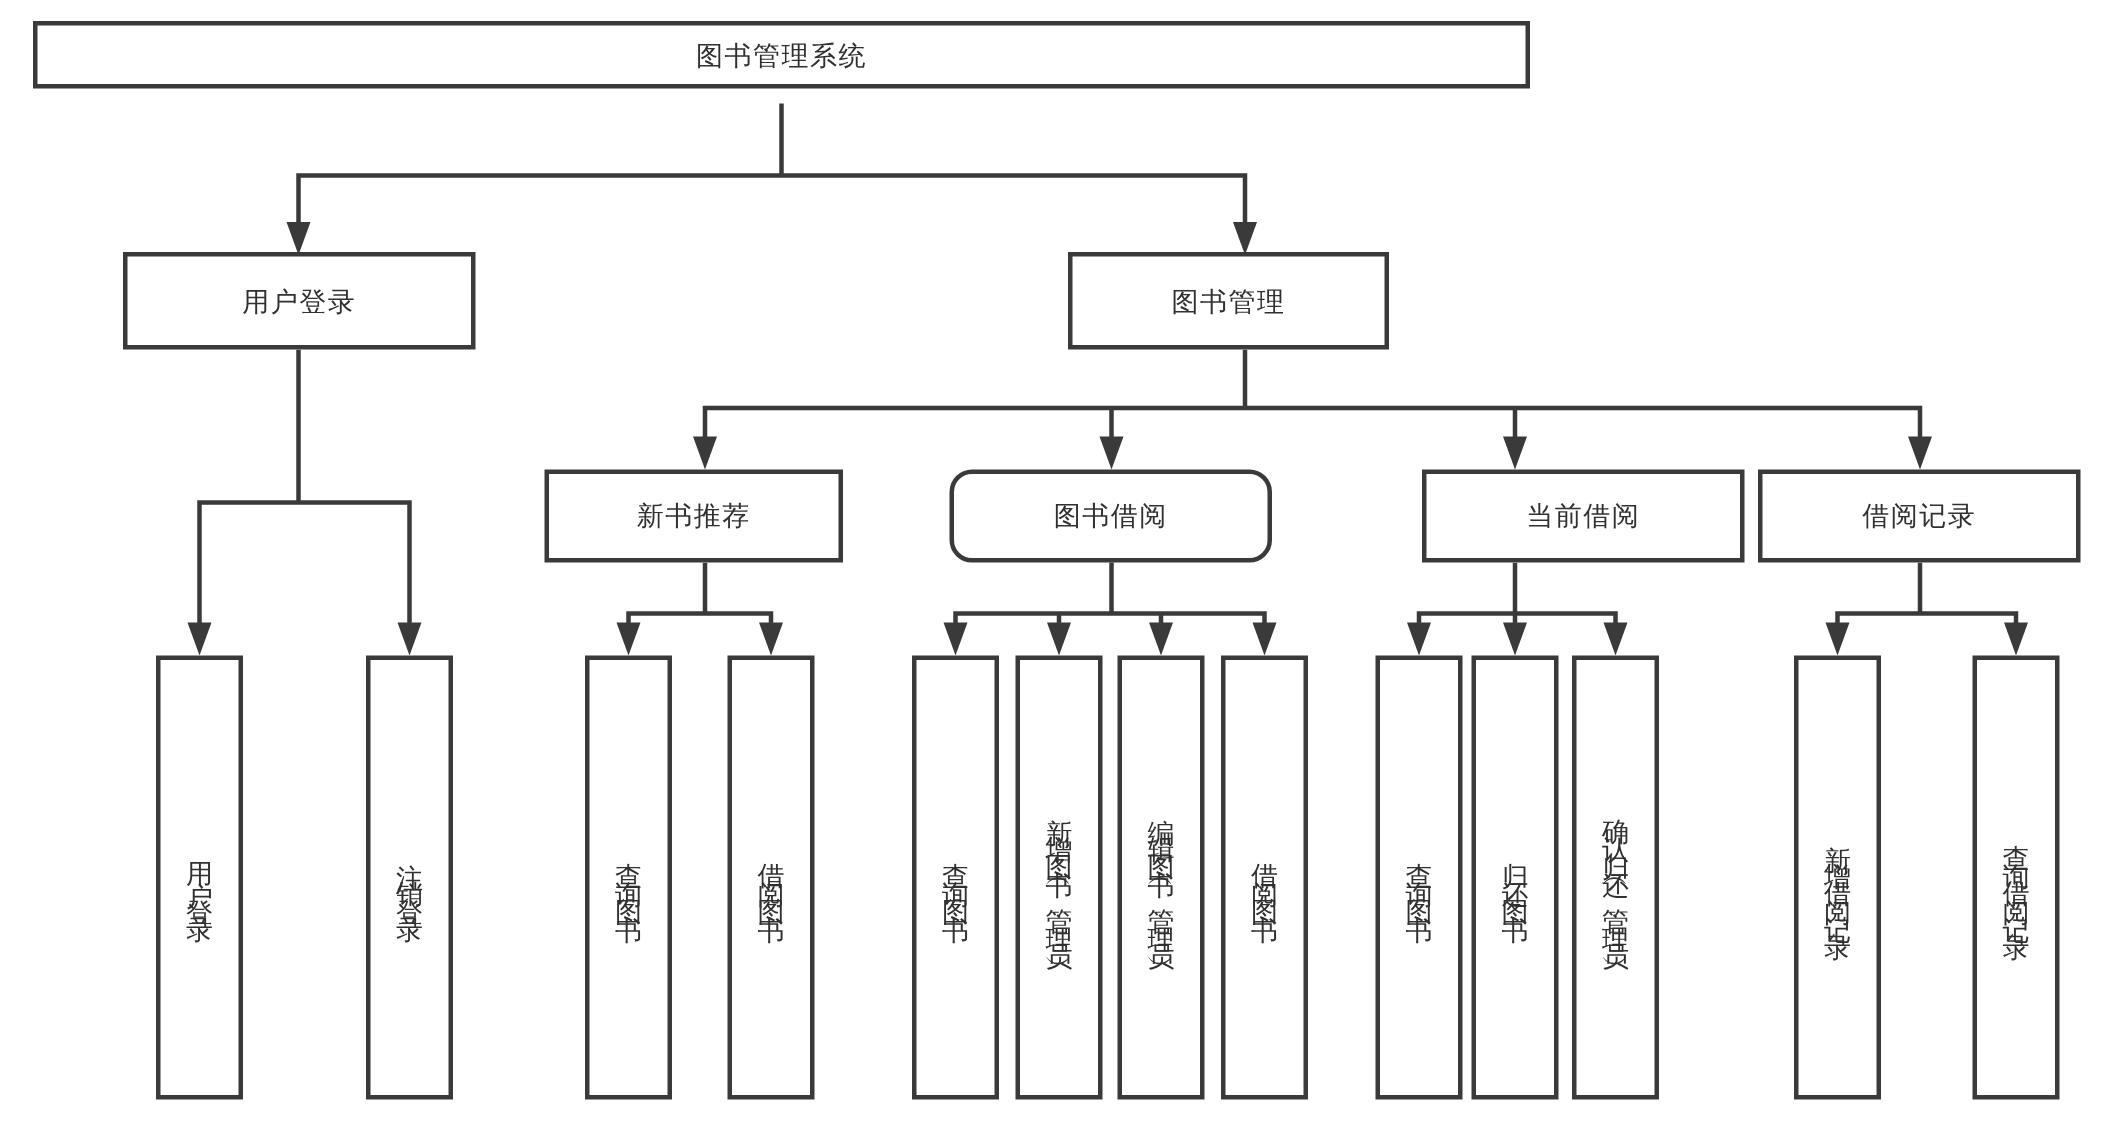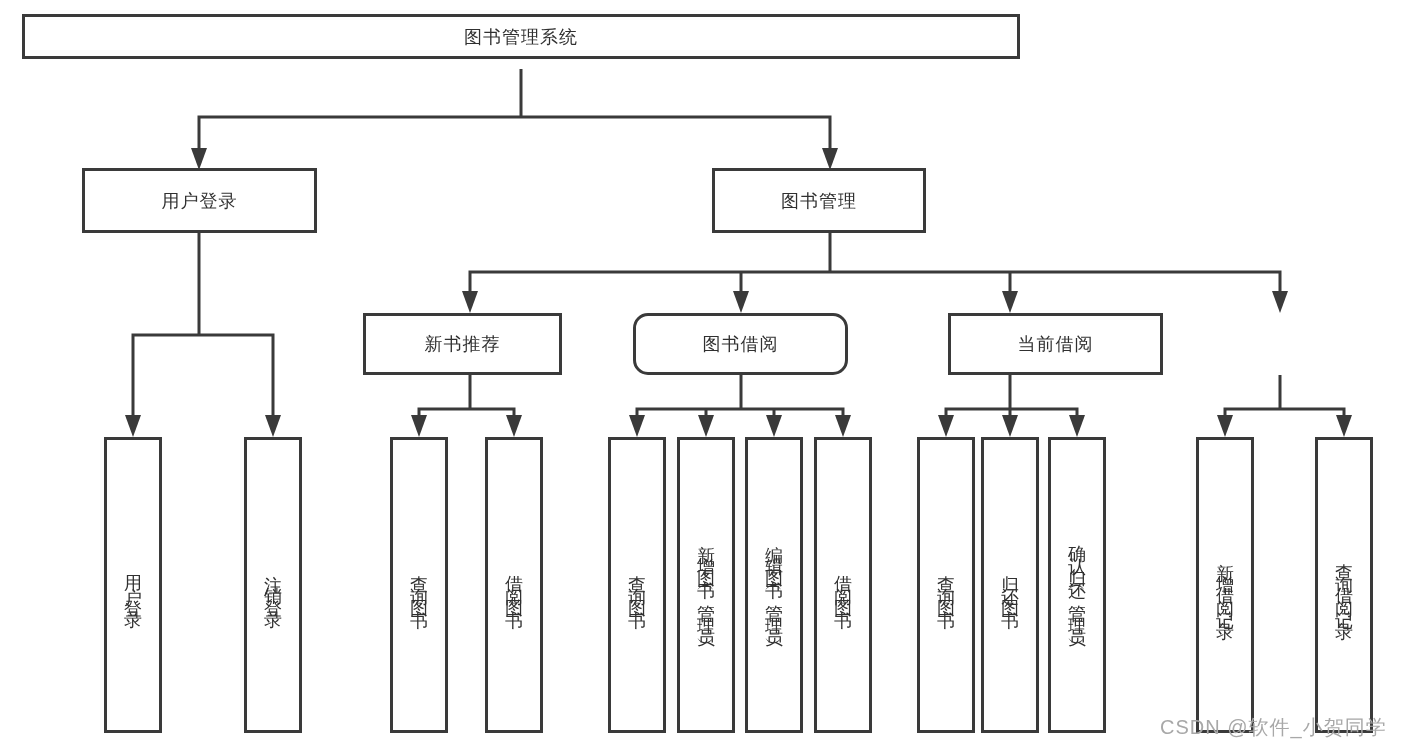--- a/index.html
+++ b/index.html
@@ -98,20 +98,23 @@
 
   <div class="node" style="left:363px; top:313px; width:199px; height:62px;">
     <span>新书推荐</span>
   </div>
   <div class="node" style="left:633px; top:313px; width:215px; height:62px;border-radius:15px;">
     <span>图书借阅</span>
   </div>
   <div class="node" style="left:903px; top:313px; width:215px; height:62px;margin-left:45px;">
     <span>当前借阅</span>
   </div>
+  <div class="node" style="left:1172px; top:313px; width:215px; height:62px;">
+    <span>借阅记录</span>
+  </div>
 
   <div class="node leaf" style="left:104px; top:437px; width:58px; height:296px;">
     <span class="vtext">用户登录</span>
   </div>
   <div class="node leaf" style="left:244px; top:437px; width:58px; height:296px;">
     <span class="vtext">注销登录</span>
   </div>
 
   <div class="node leaf" style="left:390px; top:437px; width:58px; height:296px;">
     <span class="vtext">查询图书</span>
@@ -143,15 +146,14 @@
     <span class="vtext">确认归还（管理员）</span>
   </div>
 
   <div class="node leaf" style="left:1196px; top:437px; width:58px; height:296px;">
     <span class="vtext">新增借阅记录</span>
   </div>
   <div class="node leaf" style="left:1315px; top:437px; width:58px; height:296px;">
     <span class="vtext">查询借阅记录</span>
   </div>
 
-  <div class="watermark">CSDN @软件_小贺同学</div>
 
 </div>
 
 </body></html>

